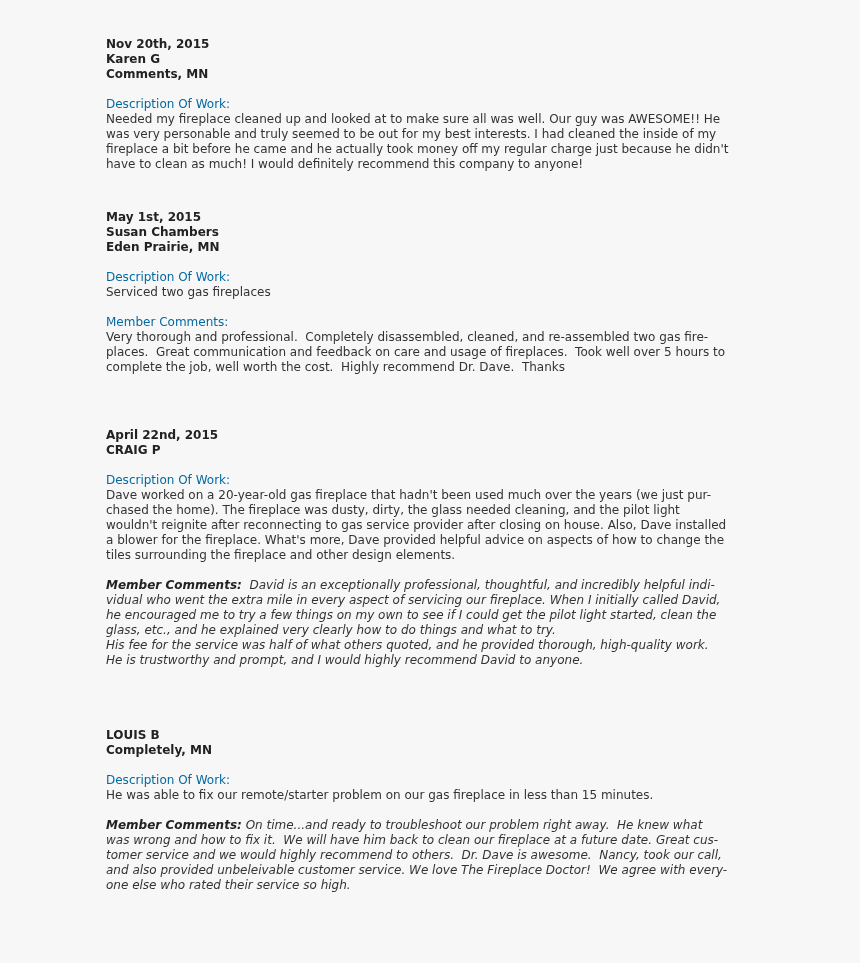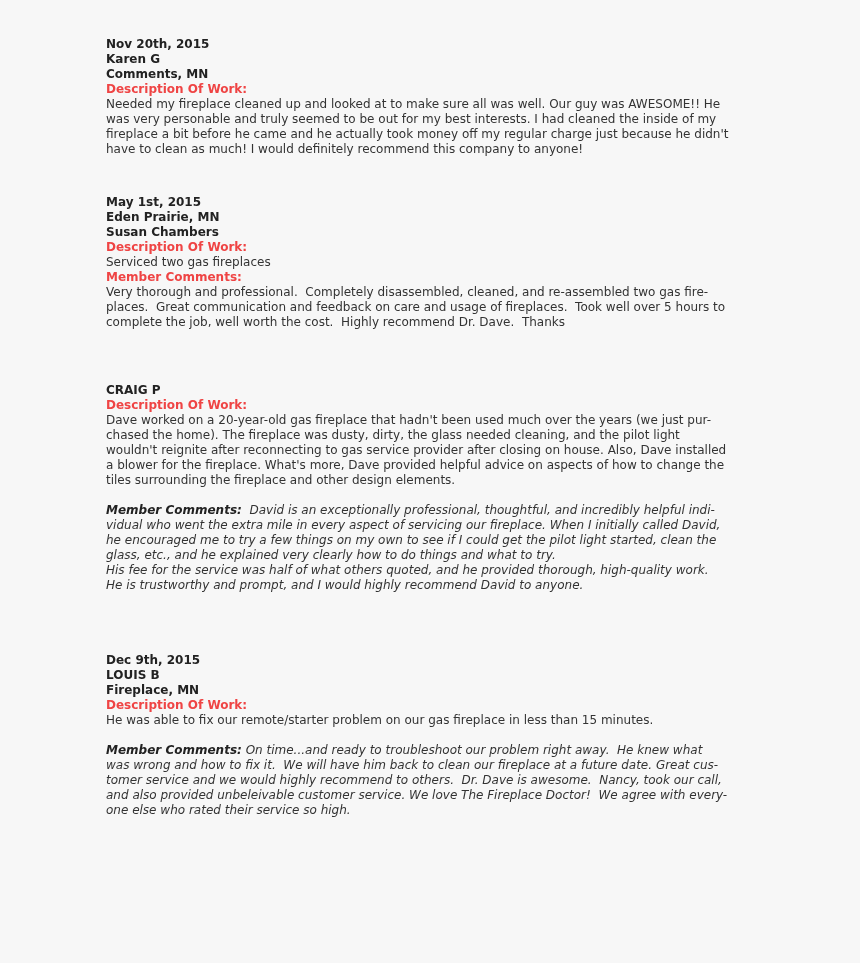--- a/index.html
+++ b/index.html
@@ -19,22 +19,23 @@
   }
   .review { margin: 0; }
   .review.gap-a { margin-bottom: 38px; }
   .review.gap-b { margin-bottom: 53px; }
   .review.gap-c { margin-bottom: 60px; }
   .hdr div {
     font-weight: bold;
     color: #222222;
   }
   .label {
-    font-weight: bold;
-    color: #ef4444;
+    font-weight: normal;
+    color: #0369a1;
+    margin-top: 15px;
   }
   .text {
     white-space: pre-wrap;
     max-width: 748px;
     margin: 0;
   }
   .mt { margin-top: 15px; font-style: italic; }
   .inline-label {
     font-weight: bold;
     color: #222222;
@@ -54,54 +55,54 @@
     <div class="label">Description Of Work:</div>
     <div class="text">Needed my fireplace cleaned up and looked at to make sure all was well. Our guy was AWESOME!! He
 was very personable and truly seemed to be out for my best interests. I had cleaned the inside of my
 fireplace a bit before he came and he actually took money off my regular charge just because he didn't
 have to clean as much! I would definitely recommend this company to anyone!</div>
   </section>
 
   <section class="review gap-b">
     <div class="hdr">
       <div>May 1st, 2015</div>
+      <div>Susan Chambers</div>
       <div>Eden Prairie, MN</div>
-      <div>Susan Chambers</div>
     </div>
     <div class="label">Description Of Work:</div>
     <div class="text">Serviced two gas fireplaces</div>
     <div class="label">Member Comments:</div>
     <div class="text">Very thorough and professional.  Completely disassembled, cleaned, and re-assembled two gas fire-
 places.  Great communication and feedback on care and usage of fireplaces.  Took well over 5 hours to
 complete the job, well worth the cost.  Highly recommend Dr. Dave.  Thanks</div>
   </section>
 
   <section class="review gap-c">
     <div class="hdr">
+      <div>April 22nd, 2015</div>
       <div>CRAIG P</div>
     </div>
     <div class="label">Description Of Work:</div>
     <div class="text">Dave worked on a 20-year-old gas fireplace that hadn't been used much over the years (we just pur-
 chased the home). The fireplace was dusty, dirty, the glass needed cleaning, and the pilot light
 wouldn't reignite after reconnecting to gas service provider after closing on house. Also, Dave installed
 a blower for the fireplace. What's more, Dave provided helpful advice on aspects of how to change the
 tiles surrounding the fireplace and other design elements.</div>
     <p class="text mt"><strong class="inline-label">Member Comments:</strong><span>  David is an exceptionally professional, thoughtful, and incredibly helpful indi-
 vidual who went the extra mile in every aspect of servicing our fireplace. When I initially called David,
 he encouraged me to try a few things on my own to see if I could get the pilot light started, clean the
 glass, etc., and he explained very clearly how to do things and what to try.
 His fee for the service was half of what others quoted, and he provided thorough, high-quality work.
 He is trustworthy and prompt, and I would highly recommend David to anyone.</span></p>
   </section>
 
   <section class="review">
     <div class="hdr">
-      <div>Dec 9th, 2015</div>
       <div>LOUIS B</div>
-      <div>Fireplace, MN</div>
+      <div>Completely, MN</div>
     </div>
     <div class="label">Description Of Work:</div>
     <div class="text">He was able to fix our remote/starter problem on our gas fireplace in less than 15 minutes.</div>
     <p class="text mt"><strong class="inline-label">Member Comments:</strong><span> On time...and ready to troubleshoot our problem right away.  He knew what
 was wrong and how to fix it.  We will have him back to clean our fireplace at a future date. Great cus-
 tomer service and we would highly recommend to others.  Dr. Dave is awesome.  Nancy, took our call,
 and also provided unbeleivable customer service. We love The Fireplace Doctor!  We agree with every-
 one else who rated their service so high.</span></p>
   </section>
 

